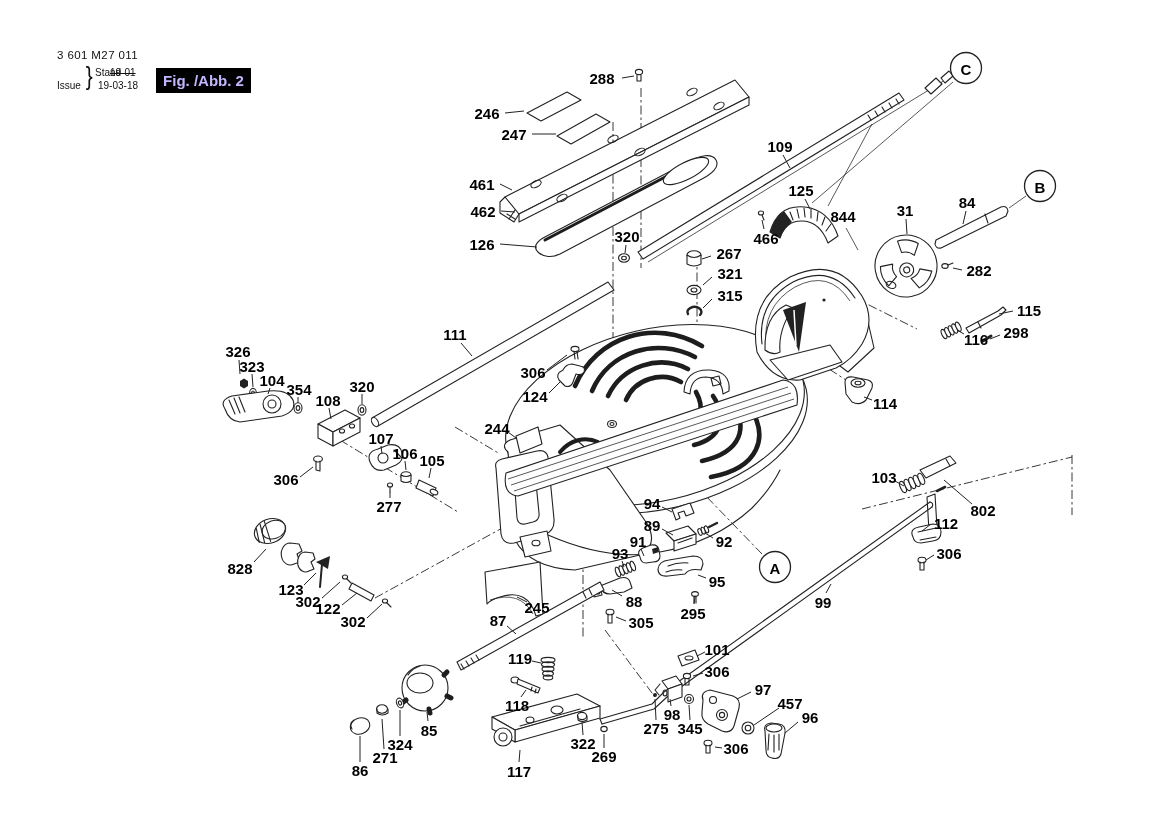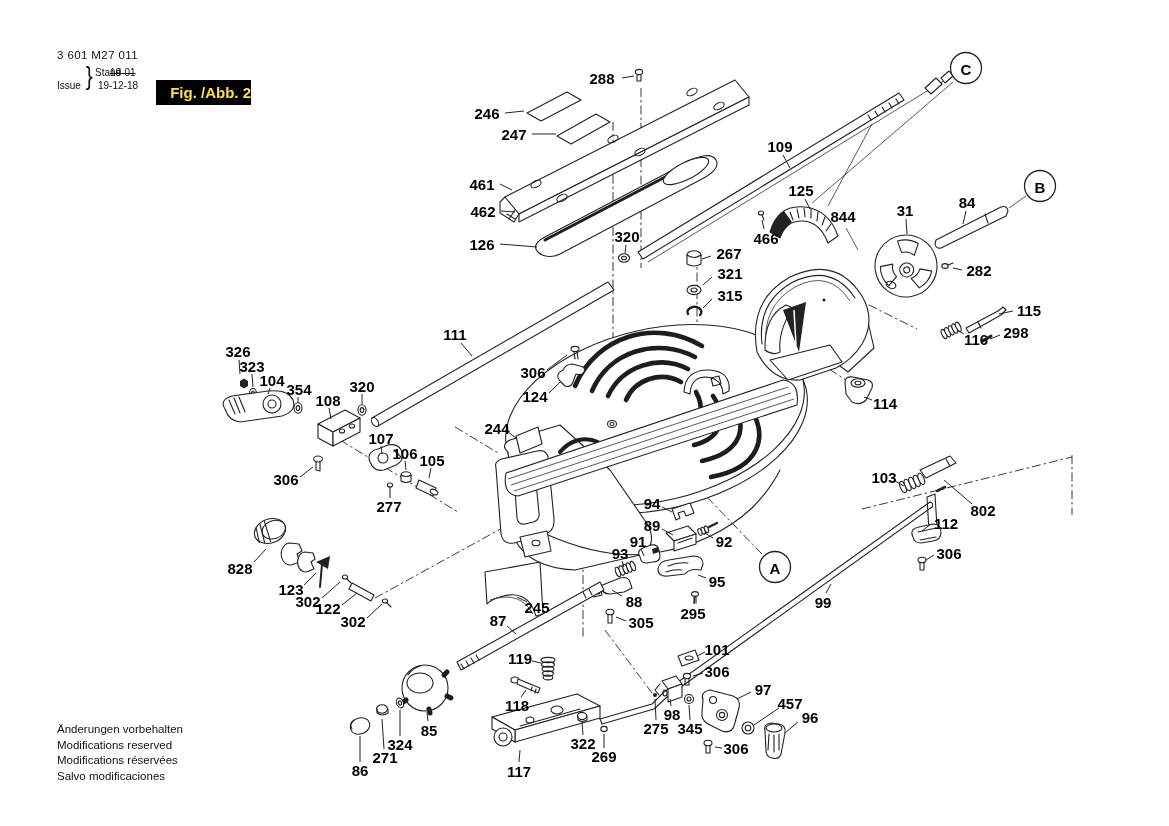--- a/index.html
+++ b/index.html
@@ -7,22 +7,22 @@
           font-family:"Liberation Sans",sans-serif;color:#111;}
   .abs{position:absolute;}
   #part-number{left:57px;top:49px;font-size:11.5px;letter-spacing:.4px;}
   .hdr-dates{left:57px;top:65px;width:210px;height:34px;font-size:10px;}
   .hdr-dates .stand{position:absolute;left:0;top:2px;margin-left:38px;}
   .hdr-dates .issue{position:absolute;left:0;top:15px;}
   .hdr-dates .brace{position:absolute;left:28px;top:-4px;font-size:26px;font-weight:300;
                     transform:scaleX(.8);}
   .hdr-dates .olddate{position:absolute;left:43px;top:2px;text-decoration:line-through;margin-left:10px;}
   .hdr-dates .newdate{position:absolute;left:41px;top:15px;}
-  #fig-box{left:156px;top:80px;width:95px;height:25px;background:#000;color:#fde047;
-           font-size:15px;font-weight:bold;text-align:right;line-height:25px;}
+  #fig-box{left:156px;top:68px;width:95px;height:25px;background:#000;color:#c4b5fd;
+           font-size:15px;font-weight:bold;text-align:center;line-height:25px;}
   #footer-note{left:57px;top:722px;font-size:11.5px;line-height:15.5px;}
   svg{position:absolute;left:0;top:0;}
   .ln{fill:none;stroke:#222;stroke-width:1.1;stroke-linecap:round;stroke-linejoin:round;}
   .thn{fill:none;stroke:#222;stroke-width:.75;}
   .fw{fill:#fff;stroke:#222;stroke-width:1.1;stroke-linejoin:round;}
   .fd{fill:#222;stroke:none;}
   .dd{fill:none;stroke:#222;stroke-width:.9;stroke-dasharray:9 3 2.5 3;}
   .thk{fill:none;stroke:#1d1d1d;stroke-width:4.6;stroke-linecap:round;}
   .leader{stroke:#222;stroke-width:1;}
   .plbl{font:bold 15px "Liberation Sans",sans-serif;fill:#000;text-anchor:middle;dominant-baseline:central;}
@@ -33,31 +33,25 @@
 
 <div class="canvas">
 
   <div class="abs" id="part-number">3 601 M27 011</div>
 
   <div class="abs hdr-dates">
     <span class="stand">Stand</span>
     <span class="issue">Issue</span>
     <span class="brace">}</span>
     <span class="olddate">19-01</span>
-    <span class="newdate">19-12-18</span>
+    <span class="newdate">19-03-18</span>
   </div>
 
   <div class="abs" id="fig-box">Fig. /Abb. 2</div>
 
-  <div class="abs" id="footer-note">
-    <div>Änderungen vorbehalten</div>
-    <div>Modifications reserved</div>
-    <div>Modifications réservées</div>
-    <div>Salvo modificaciones</div>
-  </div>
 
   <svg id="diagram" width="1169" height="826" viewBox="0 0 1169 826">
 
     <g>
       <path class="dd" d="M641,88 V268"></path>
       <path class="dd" d="M613,122 V420"></path>
       <path class="dd" d="M697,255 V455"></path>
       <path class="dd" d="M375,598 L515,521"></path>
       <path class="dd" d="M583,540 V638"></path>
       <path class="dd" d="M605,630 L655,697"></path>

